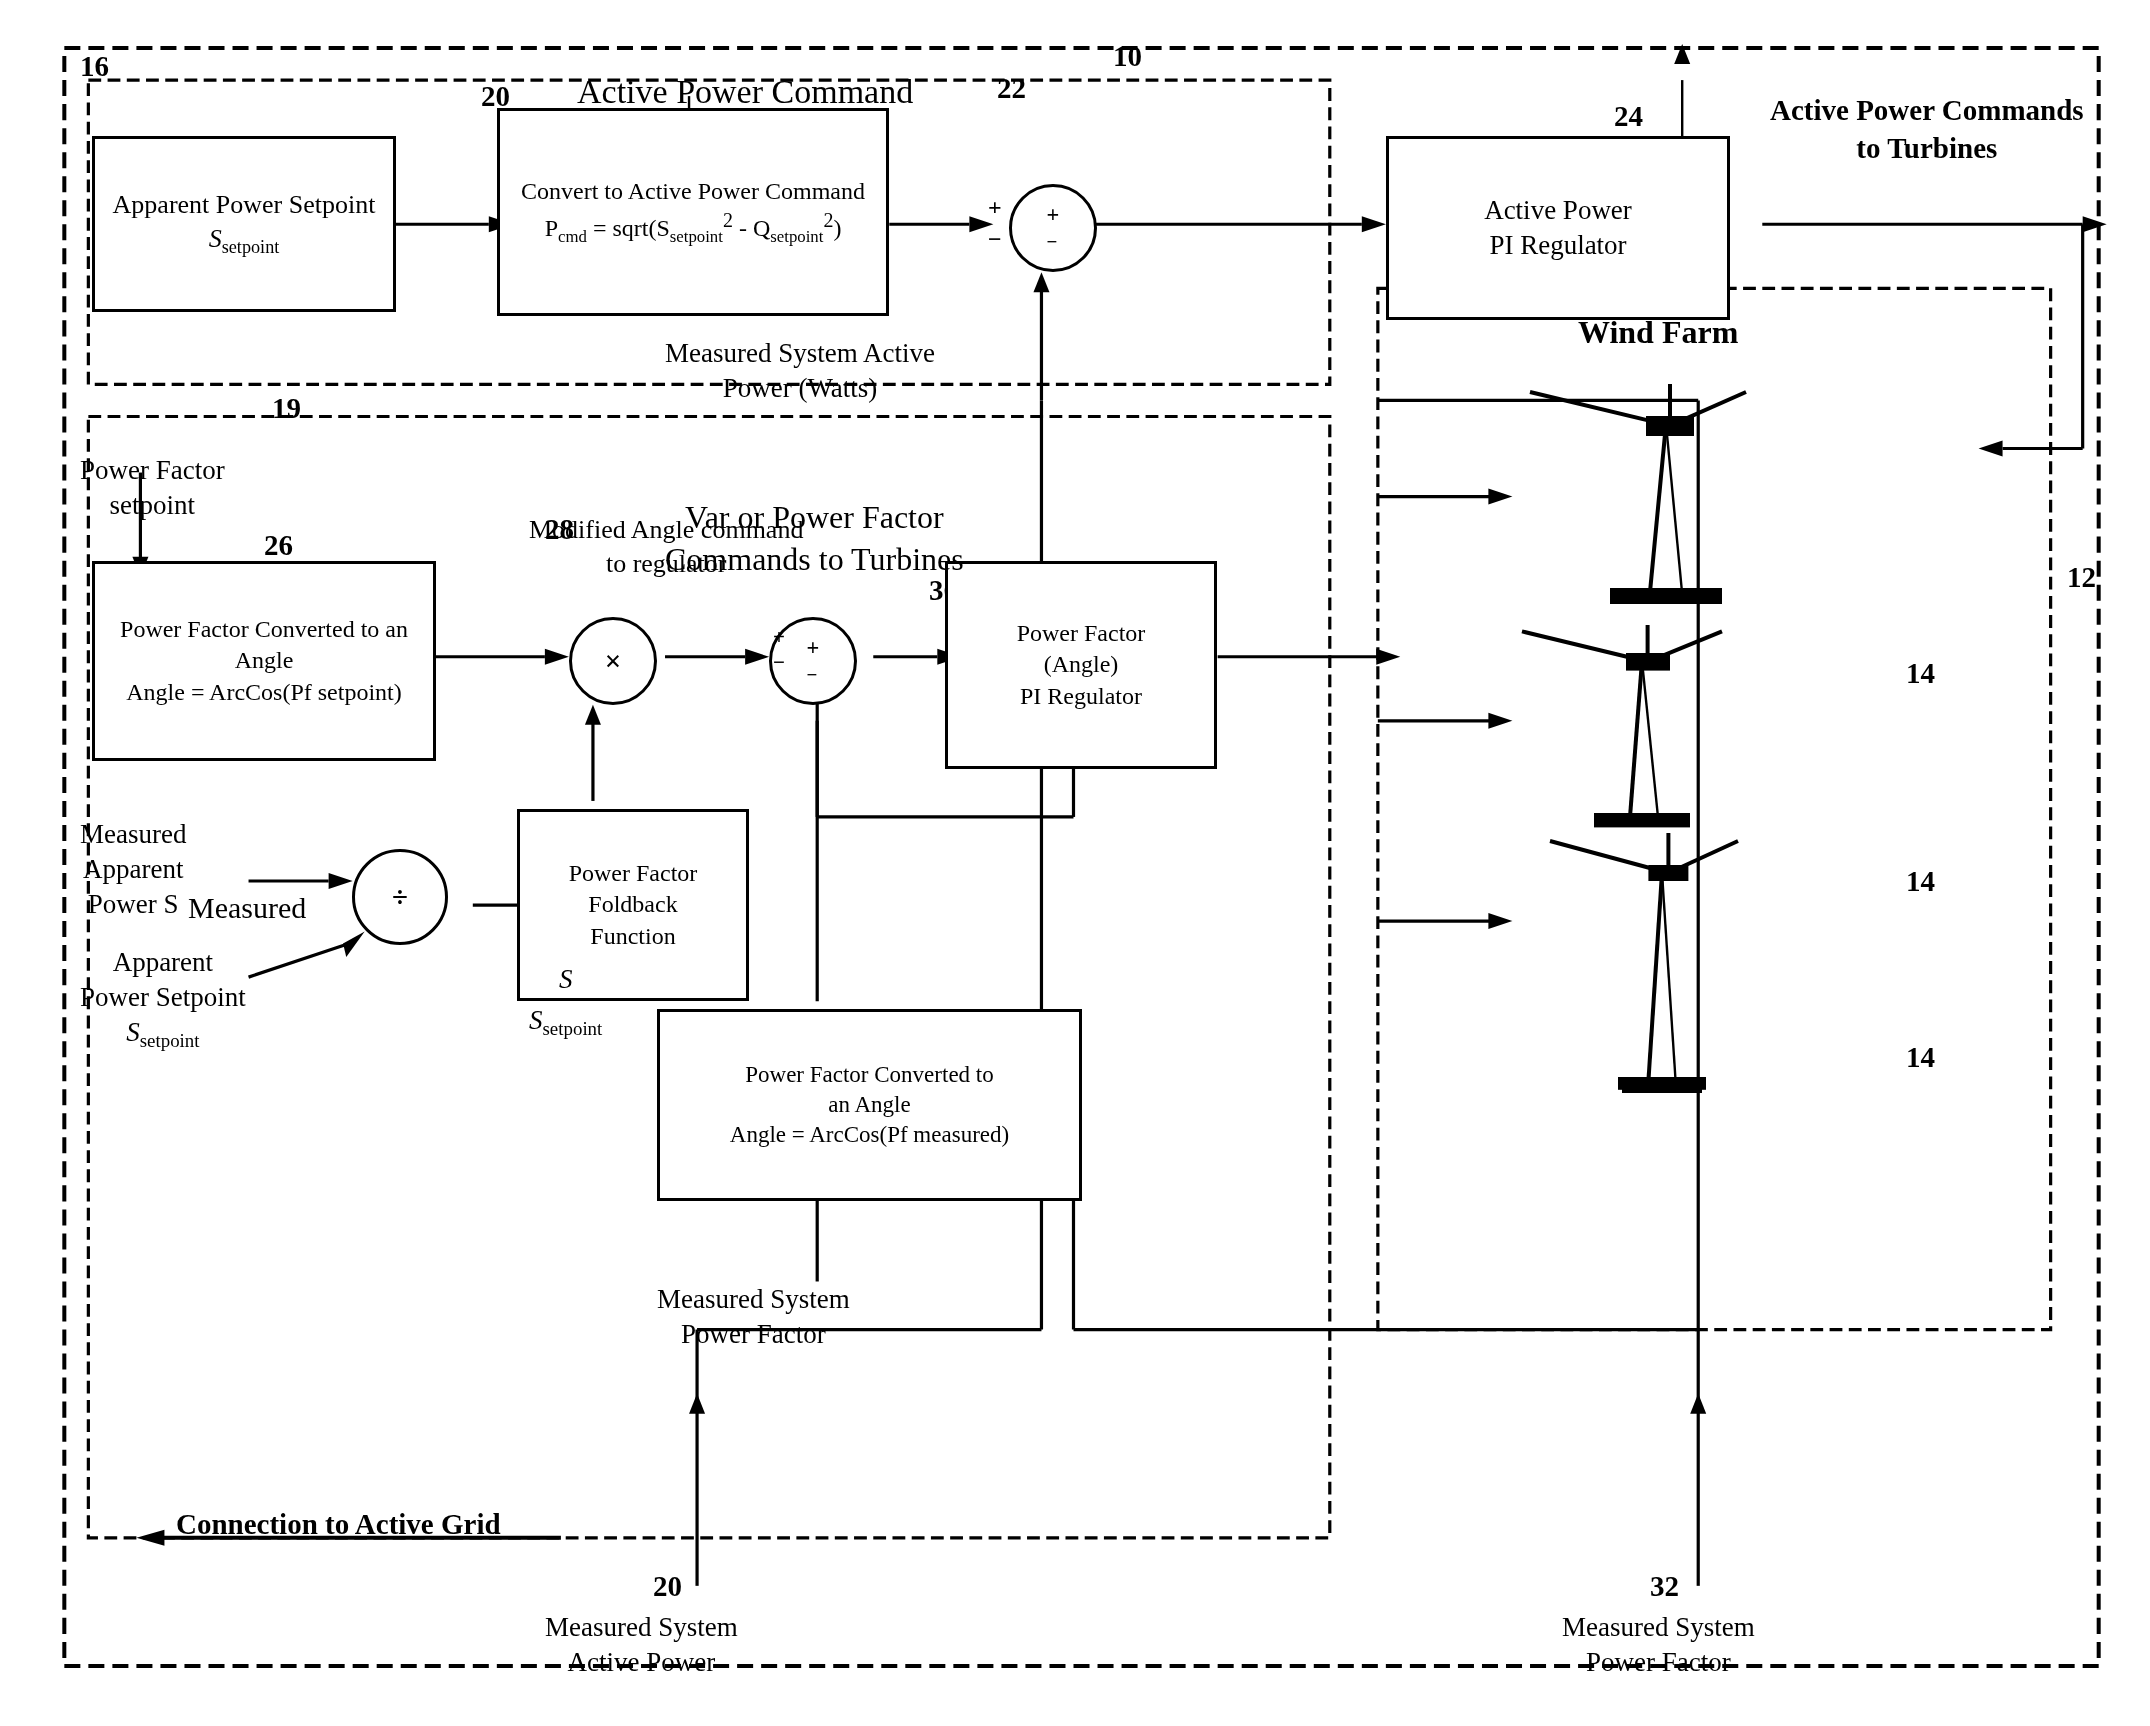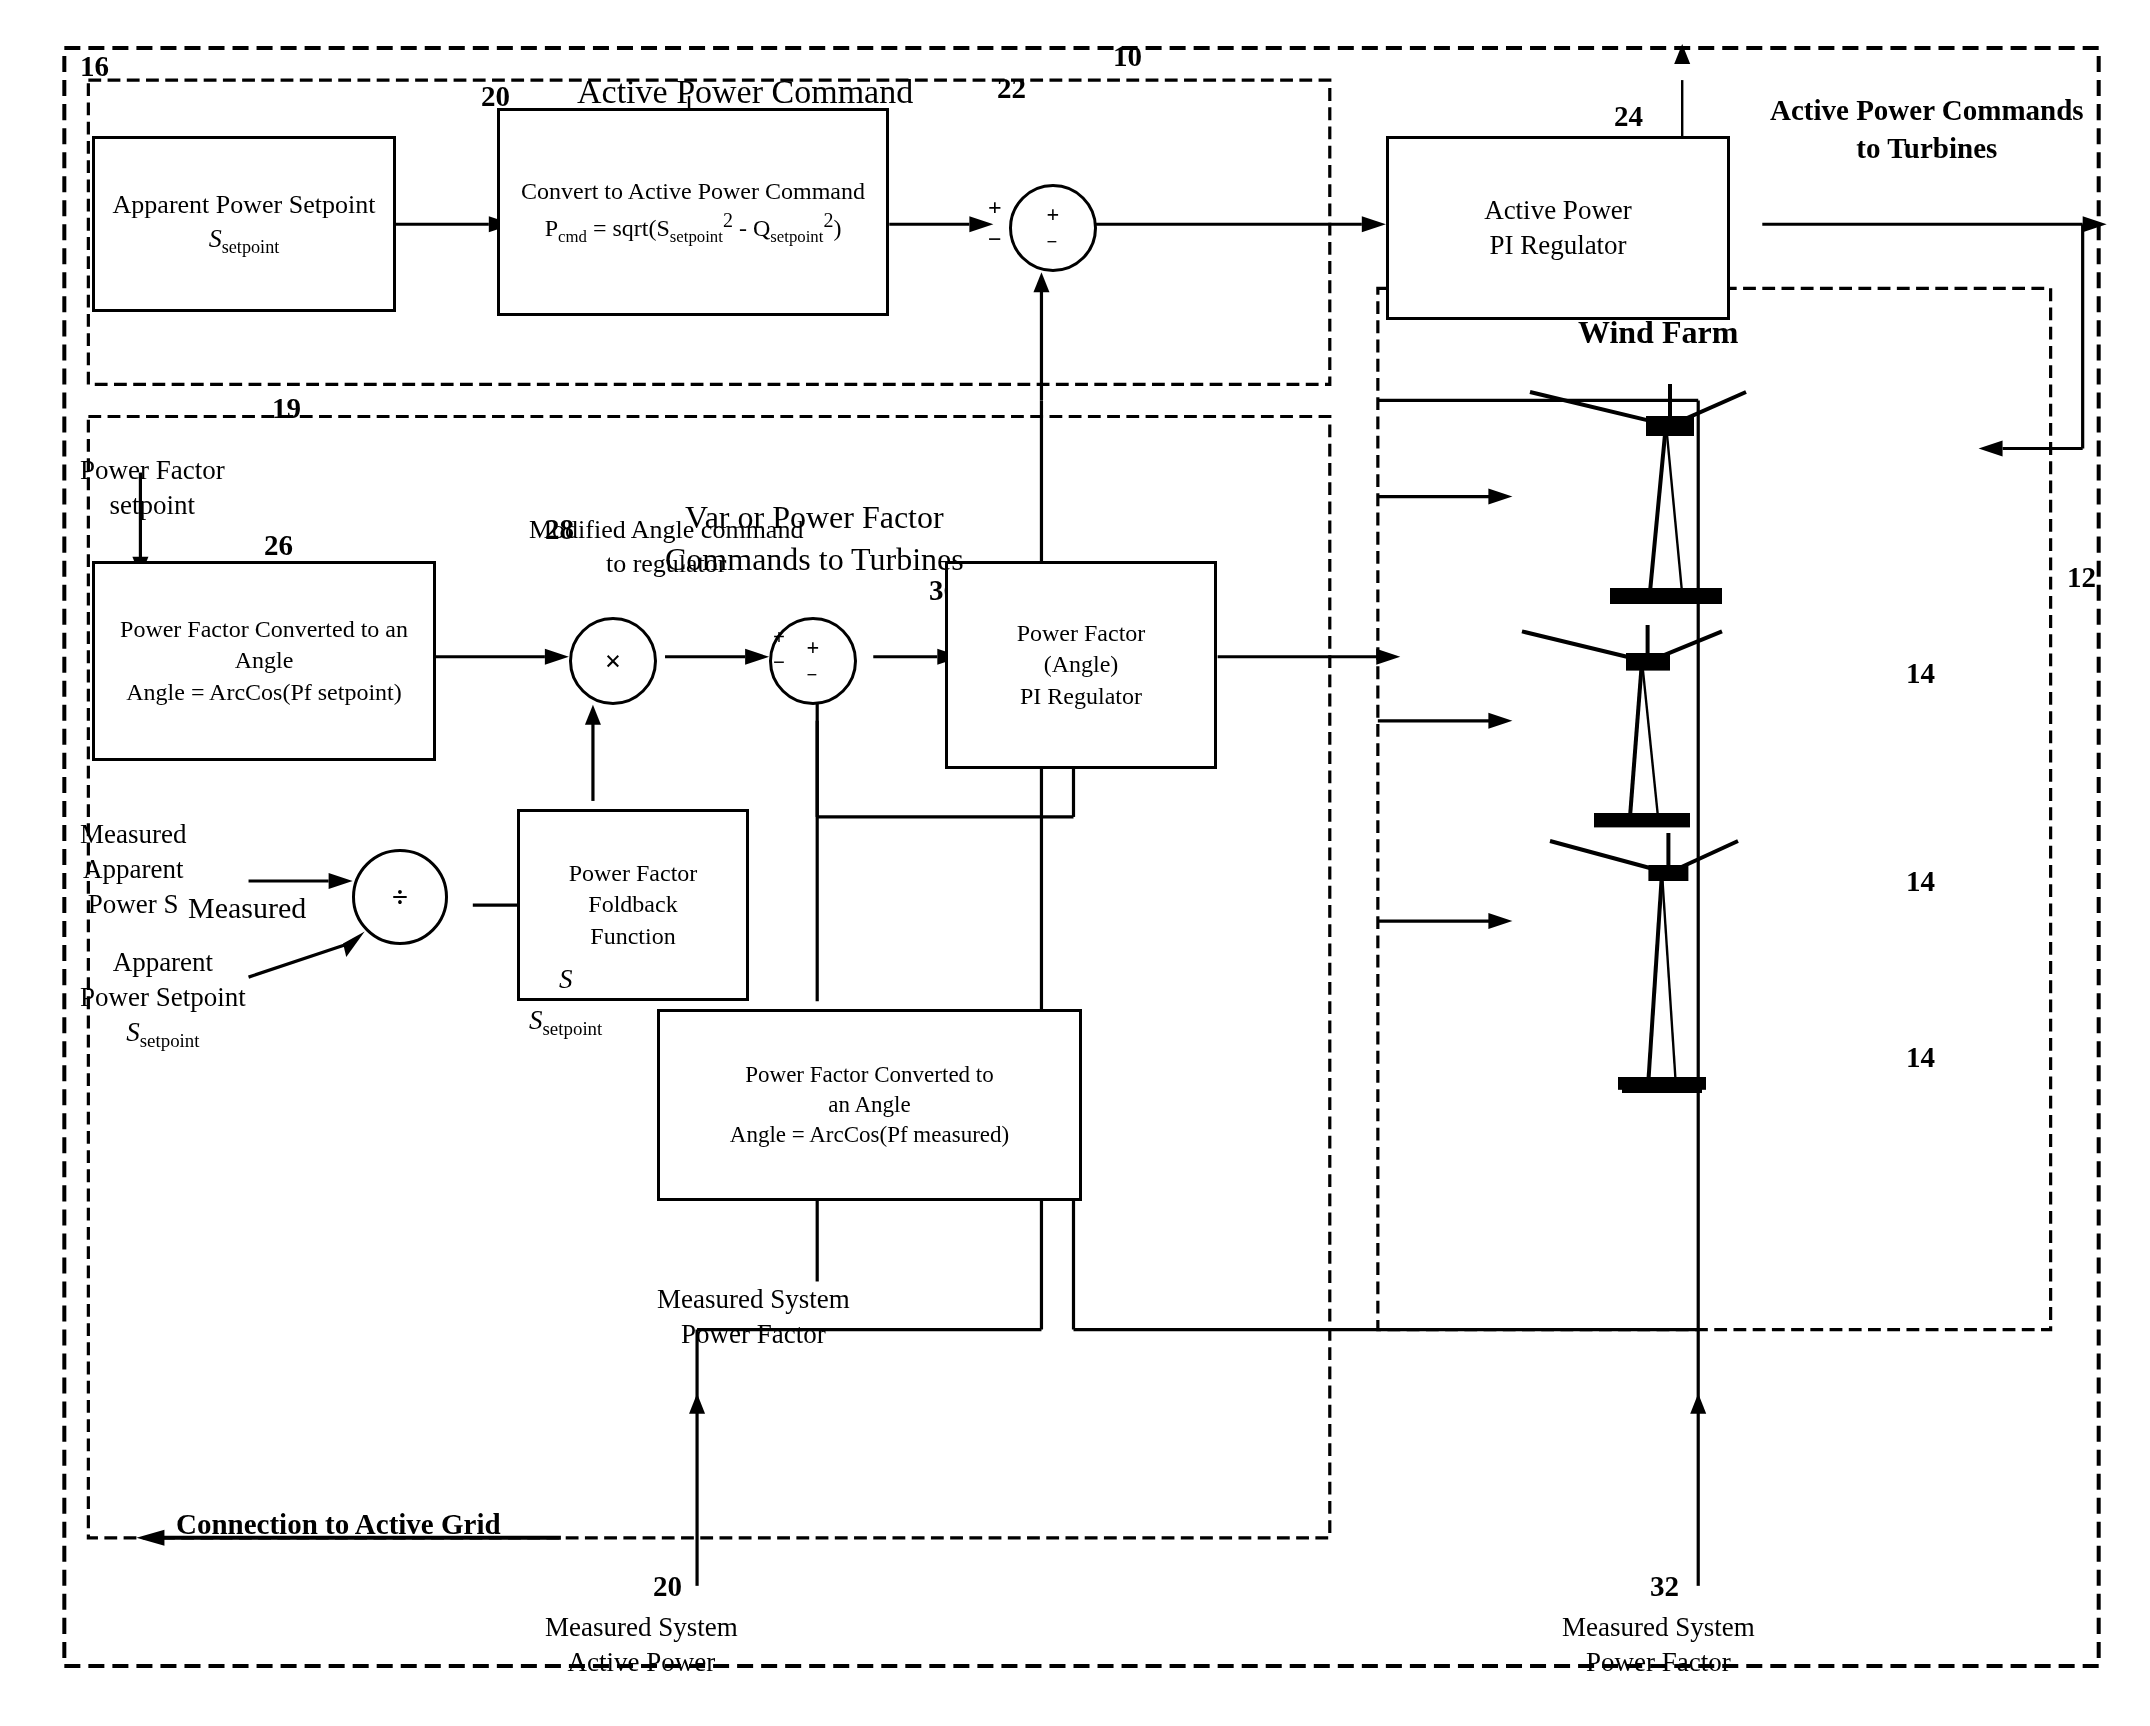--- a/index.html
+++ b/index.html
@@ -287,20 +287,23 @@
     <rect x="120" y="305" width="110" height="16" fill="#000"></rect>
     <rect x="125" y="315" width="100" height="10" fill="#000"></rect>
   </svg>
 
   <div class="label" style="left:577px; top:70px; font-size:34px;">Active Power Command</div>
 
   <div class="label label-bold" style="left:1770px; top:92px; font-size:29px; line-height:1.3;">
     Active Power Commands<br>to Turbines
   </div>
 
+  <div class="label" style="left:665px; top:336px; font-size:27px; line-height:1.3;">
+    Measured System Active<br>Power (Watts)
+  </div>
 
   <div class="label" style="left:80px; top:453px; font-size:27px; line-height:1.3;">
     Power Factor<br>setpoint
   </div>
 
   <div class="label" style="left:665px; top:497px; font-size:32px; line-height:1.3;">
     Var or Power Factor<br>Commands to Turbines
   </div>
 
   <div class="label" style="left:529px; top:513px; font-size:26px; line-height:1.3;">

